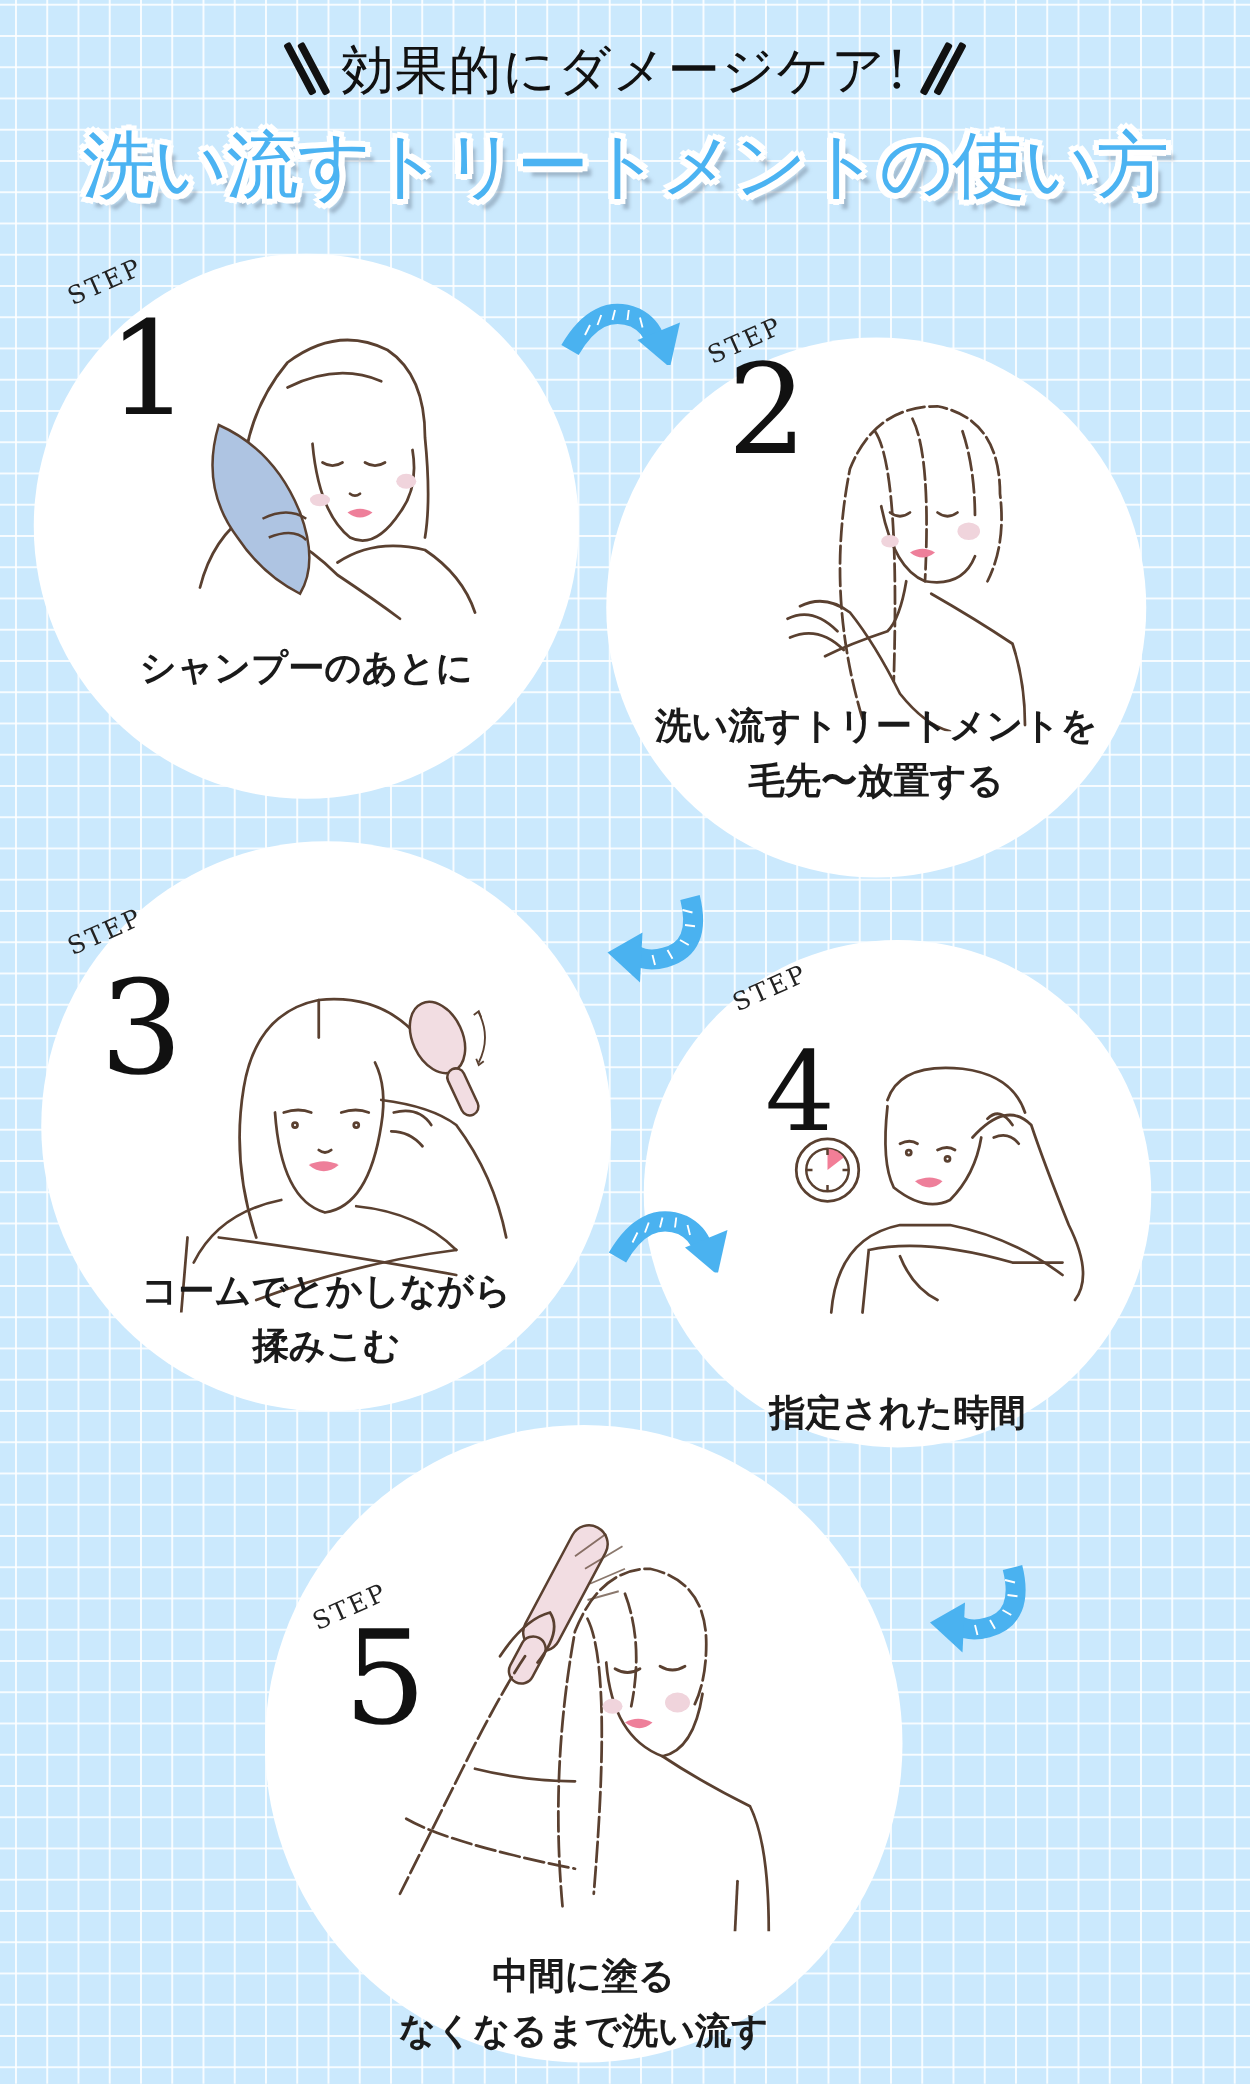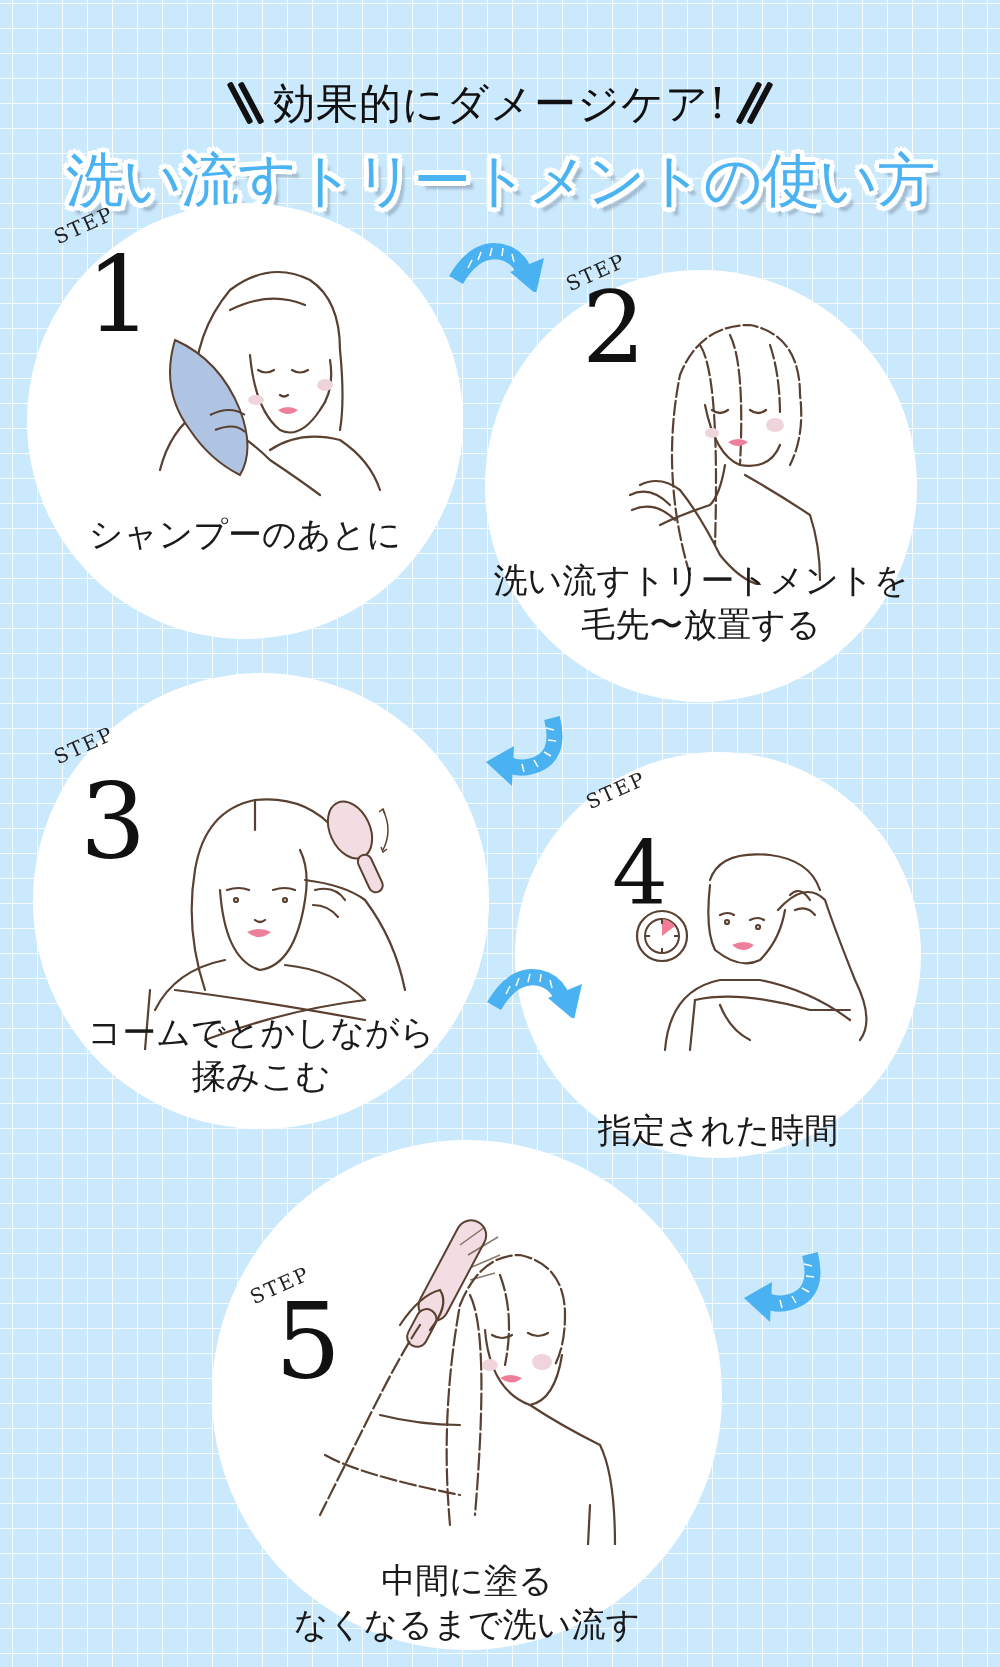--- a/index.html
+++ b/index.html
@@ -6,21 +6,21 @@
   body {
     width:1000px; height:1667px; overflow:hidden; position:relative;
     background-color:#cbe9fd;
     background-image:
       linear-gradient(to right, rgba(255,255,255,0.85) 1.5px, transparent 1.5px),
       linear-gradient(to bottom, rgba(255,255,255,0.85) 1.5px, transparent 1.5px);
     background-size:25px 25px;
     background-position:12px 3px;
     font-family:"DejaVu Sans", sans-serif;
   }
-  .header { position:absolute; left:0; top:0; width:1000px; height:190px;margin-top:48px; }
+  .header { position:absolute; left:0; top:0; width:1000px; height:190px; }
   .subtitle {
     position:absolute; top:28px; left:0; width:1000px; text-align:center;
     font-family:"DejaVu Serif", serif; font-size:42px; color:#111; letter-spacing:1px;
   }
   .slash { display:inline-block; width:6px; height:46px; background:#111; margin:0 5px; vertical-align:-8px; border-radius:2px; }
   .slash.l { transform:rotate(-28deg); }
   .slash.r { transform:rotate(28deg); }
   .title {
     position:absolute; top:94px; left:0; width:1000px; text-align:center;
     font-family:"DejaVu Serif", serif; font-weight:normal; font-size:58px; color:#4bb3f2;
@@ -36,21 +36,21 @@
     position:absolute; border-radius:50%; background:#fff;
   }
   .step-label {
     position:absolute; font-family:"DejaVu Serif", serif; font-size:20px; color:#222;
     letter-spacing:2px; transform:rotate(-24deg); transform-origin:left bottom;
   }
   .step-num {
     position:absolute; font-family:"DejaVu Serif", serif; font-size:96px; color:#111; line-height:1;
   }
   .caption {
-    position:absolute; text-align:center; font-weight:normal; font-size:34px; color:#1a1a1a;
+    position:absolute; text-align:center; font-weight:bold; font-size:29px; color:#1a1a1a;
     line-height:44px; white-space:nowrap;
   }
   .illus { position:absolute; }
   .arrow { position:absolute; }
 </style>
 </head>
 <body>
 
 <div class="header">
   <div class="subtitle">

